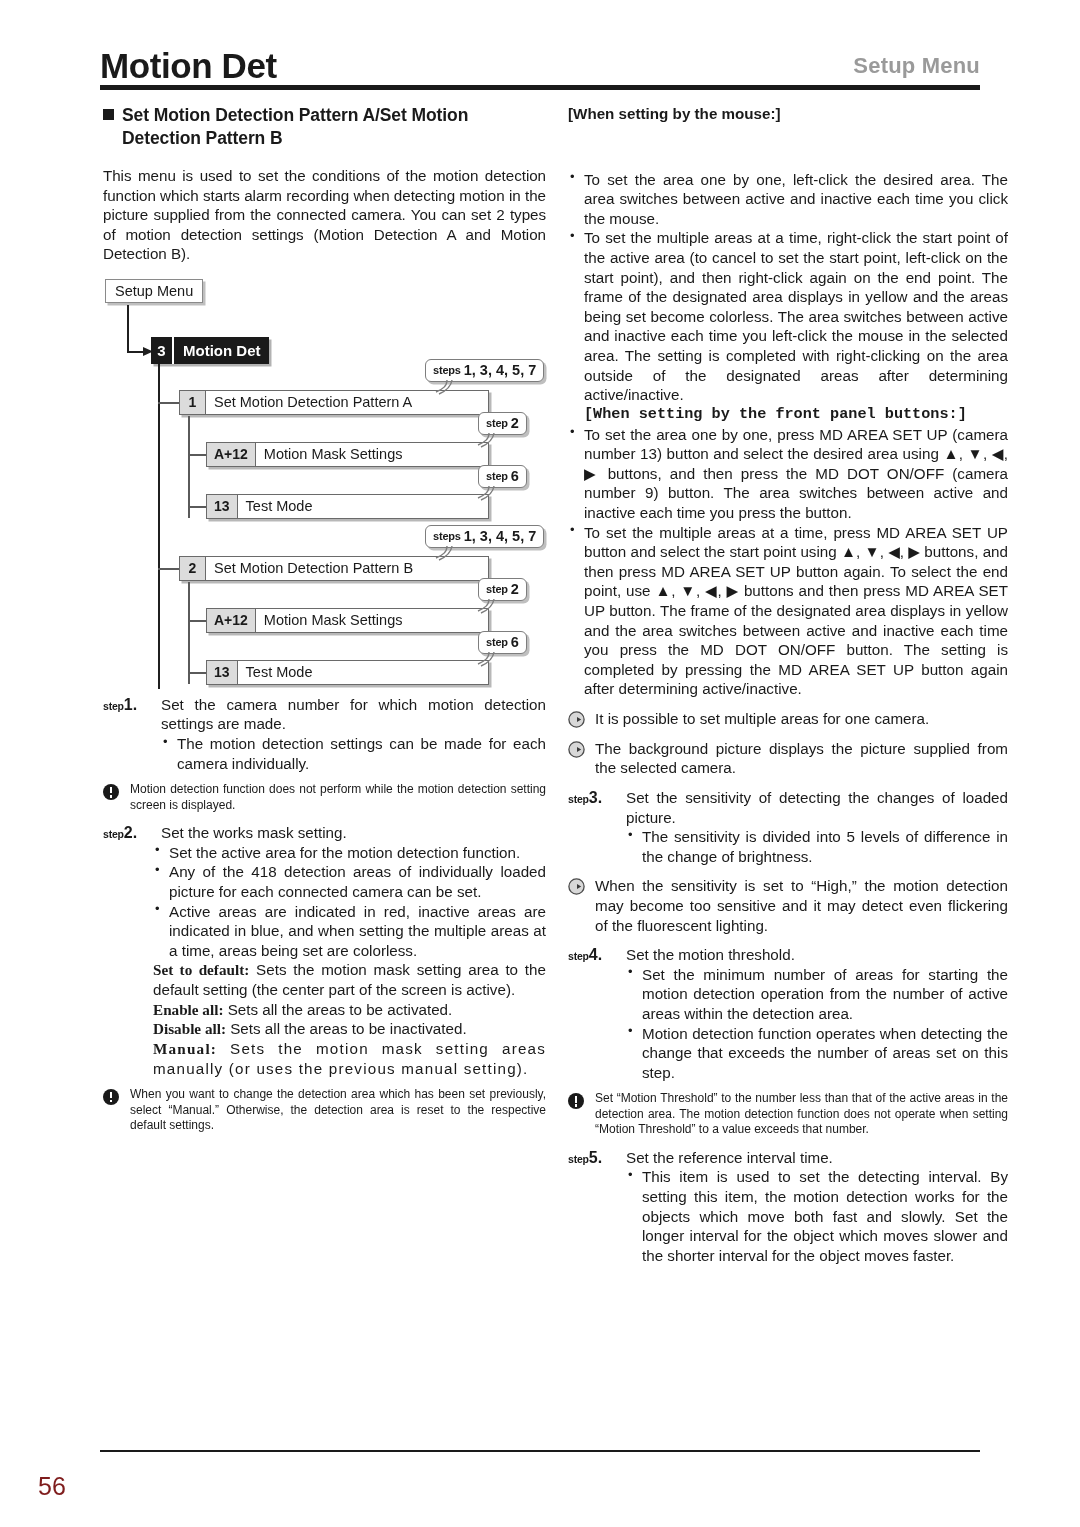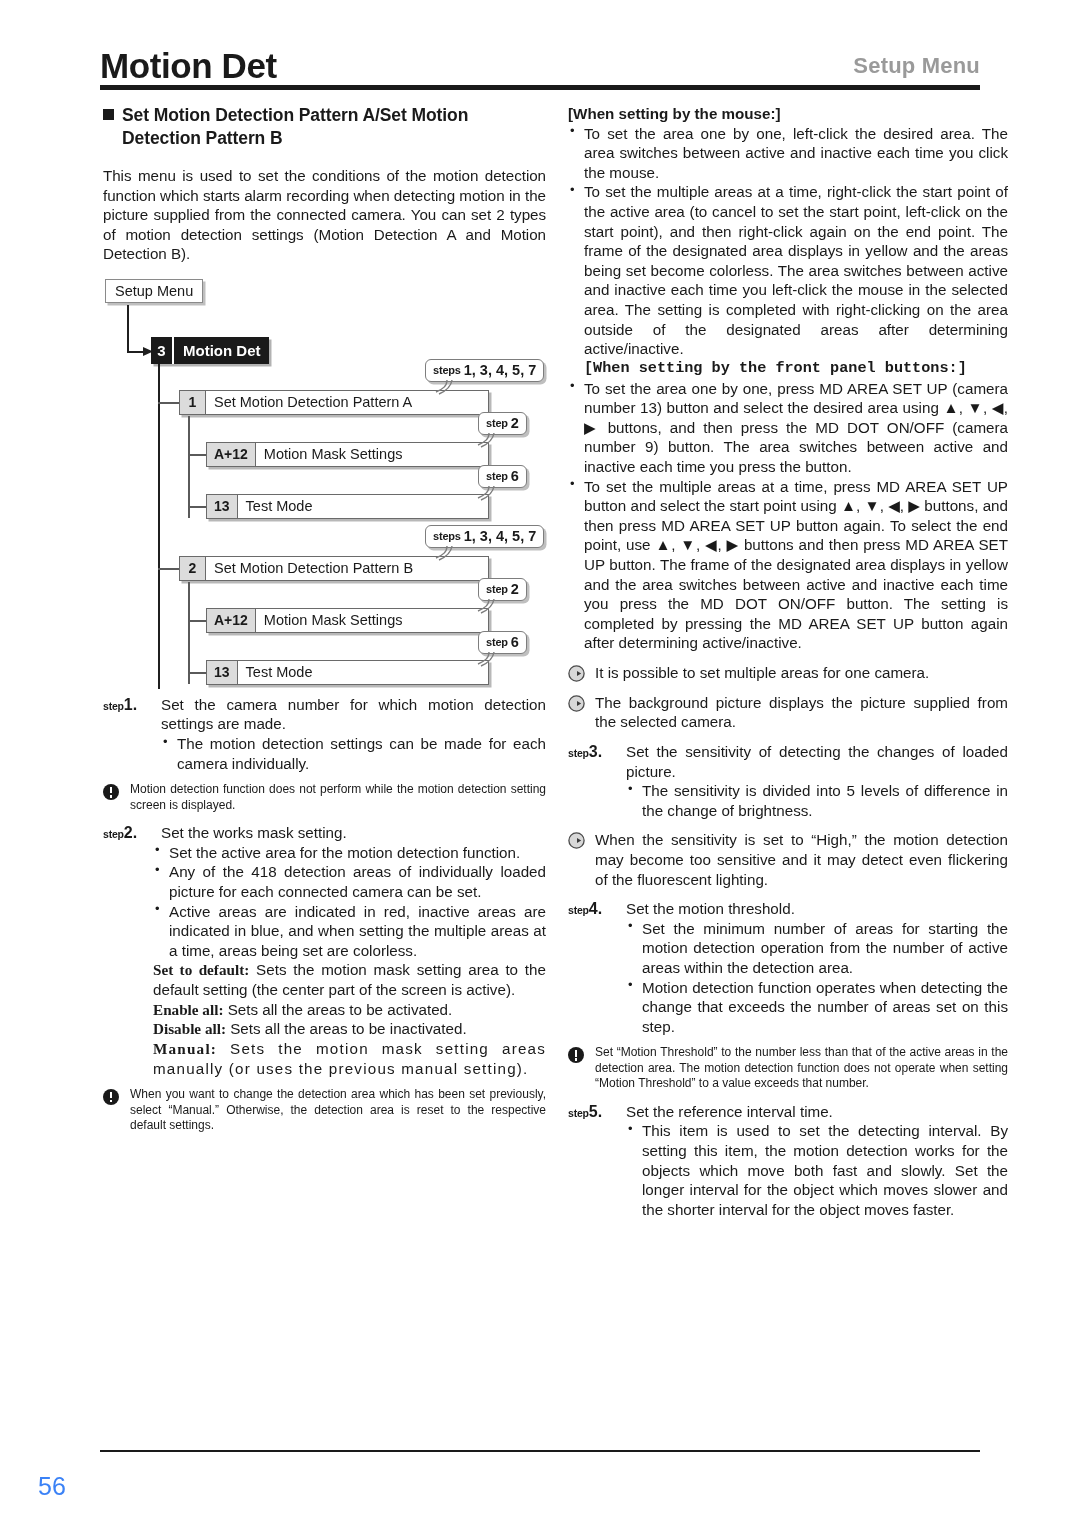--- a/index.html
+++ b/index.html
@@ -286,21 +286,21 @@
     top: 1450px;
     width: 880px;
     height: 2px;
     background: #1a1a1a;
   }
   .page-num {
     position: absolute;
     left: 38px;
     top: 1472px;
     font-size: 25px;
-    color: #3b82f6;
+    color: #7f1d1d;
   }
 </style>
 </head>
 <body>
 
 <div class="page-header">
   <div class="header-title">Motion Det</div>
   <div class="header-right">Setup Menu</div>
 </div>
 
@@ -459,21 +459,21 @@
 
   <div class="notice">
     <span class="ic-excl"></span>
     <span>When you want to change the detection area which has been set previously, select “Manual.” Otherwise, the detection area is reset to the respective default settings.</span>
   </div>
 </div>
 
 <div class="col col-right">
 
   <div class="defs" style="padding-left:0; font-weight:bold;">[When setting by the mouse:]</div>
-  <ul class="bul" style="padding-left:0;">
+  <ul class="bul" style="padding-left:0;margin-top:46px;">
     <li>To set the area one by one, left-click the desired area. The area switches between active and inactive each time you click the mouse.</li>
     <li>To set the multiple areas at a time, right-click the start point of the active area (to cancel to set the start point, left-click on the start point), and then right-click again on the end point. The frame of the designated area displays in yellow and the areas being set become colorless. The area switches between active and inactive each time you left-click the mouse in the selected area. The setting is completed with right-clicking on the area outside of the designated areas after determining active/inactive.</li>
   </ul>
 
   <div class="defs" style="padding-left:16px; font-weight:bold;font-family:Liberation Mono, monospace;">[When setting by the front panel buttons:]</div>
   <ul class="bul" style="padding-left:0;">
     <li>To set the area one by one, press MD AREA SET UP (camera number 13) button and select the desired area using ▲, ▼, ◀, ▶ buttons, and then press the MD DOT ON/OFF (camera number 9) button. The area switches between active and inactive each time you press the button.</li>
     <li>To set the multiple areas at a time, press MD AREA SET UP button and select the start point using ▲, ▼, ◀, ▶ buttons, and then press MD AREA SET UP button again. To select the end point, use ▲, ▼, ◀, ▶ buttons and then press MD AREA SET UP button. The frame of the designated area displays in yellow and the area switches between active and inactive each time you press the MD DOT ON/OFF button. The setting is completed by pressing the MD AREA SET UP button again after determining active/inactive.</li>
   </ul>
 

